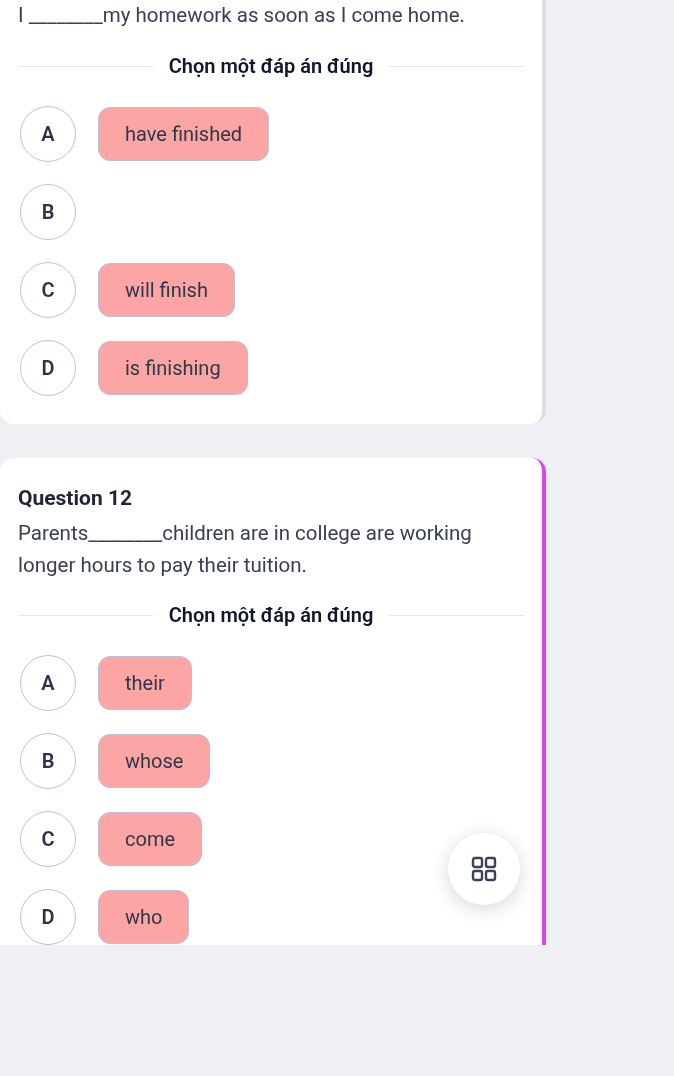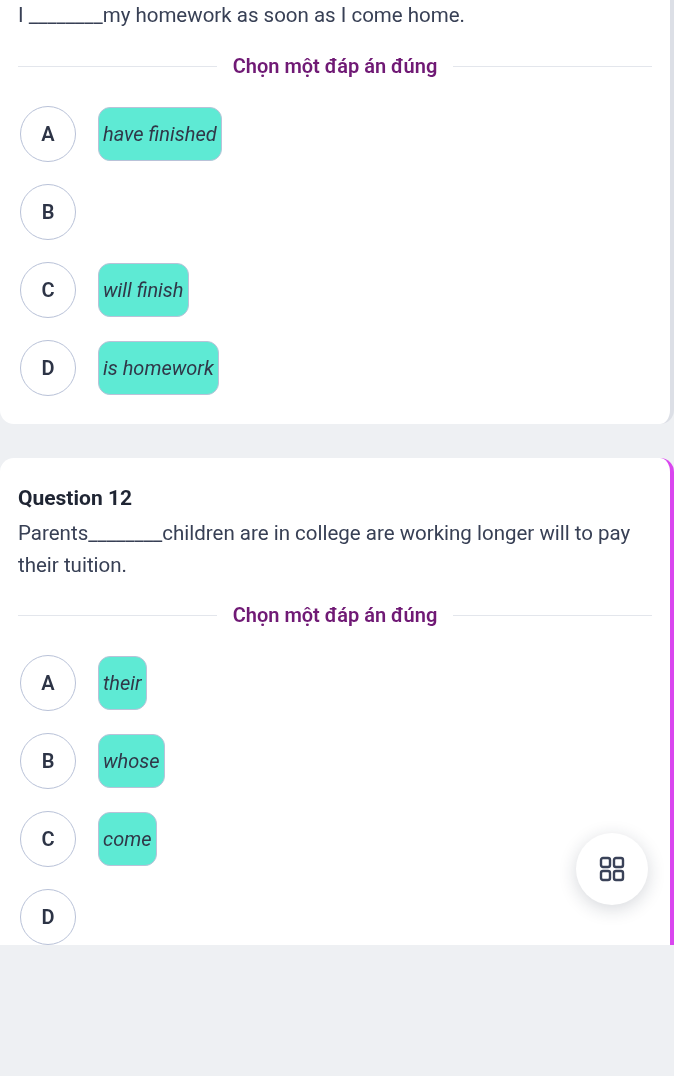--- a/index.html
+++ b/index.html
@@ -3,21 +3,21 @@
 <meta charset="utf-8">
 <style>
   * { box-sizing: border-box; margin: 0; padding: 0; }
   html, body {
     width: 674px;
     font-family: -apple-system, BlinkMacSystemFont, "Segoe UI", Roboto, "Helvetica Neue", Arial, sans-serif;
     background: #eef0f3;
     color: #2a3042;
   }
   .page {
-    width: 674px;
+    width: 546px;
     position: relative;
     padding-bottom: 30px;
   }
   .card {
     background: #ffffff;
     border-radius: 0 0 14px 14px;
     padding: 0 18px 28px 18px;
     margin-bottom: 34px;
     border-right: 4px solid #dcdfe6;
   }
@@ -53,21 +53,21 @@
     z-index: 0;
   }
   .divider-label {
     position: relative;
     z-index: 1;
     display: inline-block;
     background: #ffffff;
     padding: 0 16px;
     font-size: 20px;
     font-weight: 600;
-    color: #701a75;
+    color: #0f172a;
   }
   .options {
     display: flex;
     flex-direction: column;
     gap: 22px;
     padding-left: 2px;
   }
   .opt {
     display: flex;
     align-items: center;
@@ -83,25 +83,24 @@
     justify-content: center;
     font-size: 20px;
     font-weight: 600;
     color: #2d3446;
     flex: 0 0 56px;
     background: #fff;
   }
   .answer {
     border: 1.5px solid #b9c2d8;
     border-radius: 12px;
-    padding: 14px 4px;
+    padding: 14px 26px;
     font-size: 20px;
     color: #303748;
-    background: #5eead4;
-    font-style: italic;
+    background: #fca5a5;
   }
   .fab {
     position: absolute;
     right: 26px;
     bottom: 70px;
     width: 72px;
     height: 72px;
     border-radius: 50%;
     background: #ffffff;
     box-shadow: 0 4px 18px rgba(30,40,60,0.18);
@@ -131,48 +130,49 @@
       </div>
       <div class="opt">
         <div class="letter">B</div>
       </div>
       <div class="opt">
         <div class="letter">C</div>
         <div class="answer">will finish</div>
       </div>
       <div class="opt">
         <div class="letter">D</div>
-        <div class="answer">is homework</div>
+        <div class="answer">is finishing</div>
       </div>
     </div>
   </div>
 
   <div class="card2">
     <div class="qtitle">Question 12</div>
-    <div class="qtext">Parents________children are in college are working longer will to pay their tuition.</div>
+    <div class="qtext">Parents________children are in college are working longer hours to pay their tuition.</div>
 
     <div class="divider-wrap">
       <span class="divider-label">Chọn một đáp án đúng</span>
     </div>
 
     <div class="options">
       <div class="opt">
         <div class="letter">A</div>
         <div class="answer">their</div>
       </div>
       <div class="opt">
         <div class="letter">B</div>
         <div class="answer">whose</div>
       </div>
       <div class="opt">
         <div class="letter">C</div>
         <div class="answer">come</div>
       </div>
       <div class="opt">
         <div class="letter">D</div>
+        <div class="answer">who</div>
       </div>
     </div>
   </div>
 
   <div class="fab">
     <span>
       <svg width="28" height="28" viewBox="0 0 28 28" fill="none">
         <rect x="3" y="3" width="9" height="9" rx="2" stroke="#3a4258" stroke-width="2.4"></rect>
         <rect x="16" y="3" width="9" height="9" rx="2" stroke="#3a4258" stroke-width="2.4"></rect>
         <rect x="3" y="16" width="9" height="9" rx="2" stroke="#3a4258" stroke-width="2.4"></rect>

